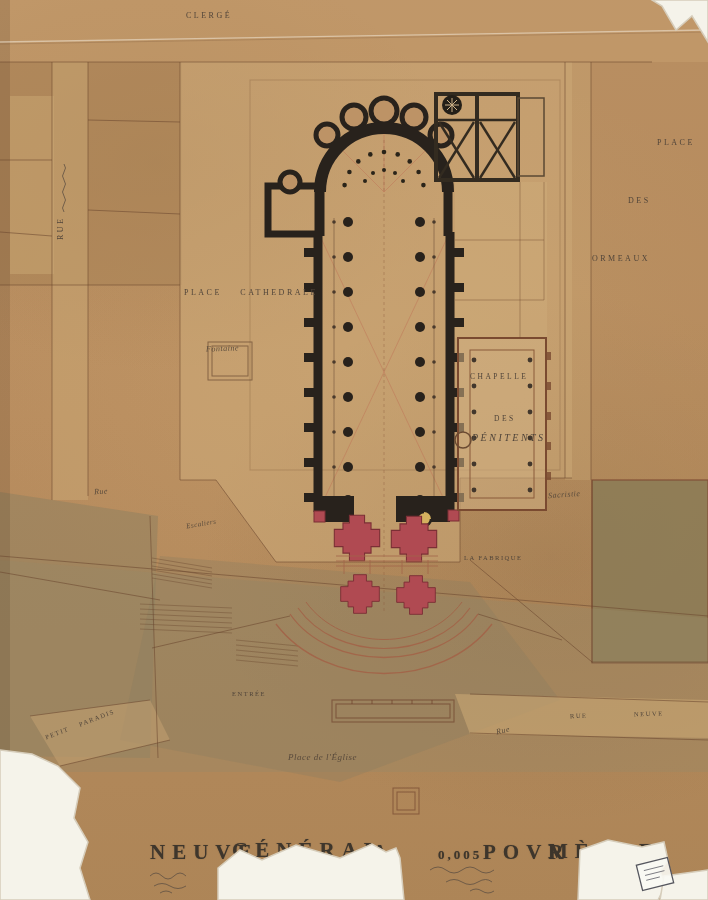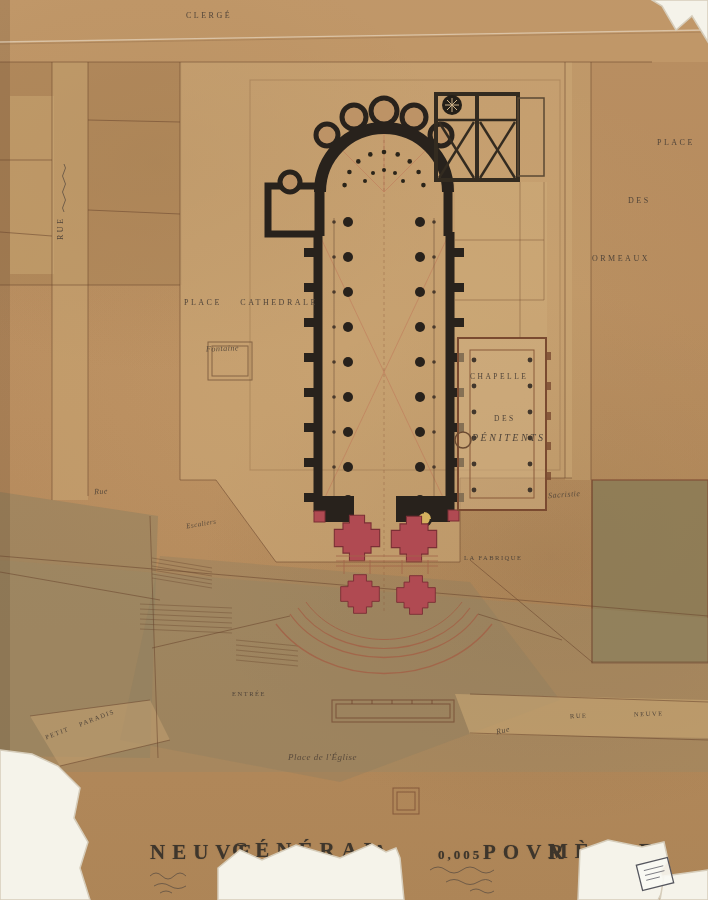--- a/index.html
+++ b/index.html
@@ -322,21 +322,21 @@
         <path d="M0,0 q4,-3 8,0 t8,0 t8,0 t8,0 t8,0 t8,0"></path>
       </g>
     </g>
   </svg>
 
   <div class="lbl" style="left:186px;top:11px;">CLERGÉ</div>
   <div class="lbl" style="left:56px;top:240px;transform:rotate(-90deg);transform-origin:left top;">RUE</div>
   <div class="lbl" style="left:616px;top:138px;margin-left:41px;">PLACE</div>
   <div class="lbl" style="left:628px;top:196px;">DES</div>
   <div class="lbl" style="left:572px;top:254px;margin-left:20px;">ORMEAUX</div>
-  <div class="lbl" style="left:184px;top:288px;word-spacing:14px;margin-top:10px;">PLACE CATHEDRALE</div>
+  <div class="lbl" style="left:184px;top:288px;word-spacing:14px;">PLACE CATHEDRALE</div>
   <div class="lbl cursive" style="left:206px;top:344px;transform:rotate(-2deg);">Fontaine</div>
   <div class="lbl" style="left:470px;top:372px;font-size:7.5px;">CHAPELLE</div>
   <div class="lbl" style="left:494px;top:414px;font-size:7.5px;">DES</div>
   <div class="lbl" style="left:472px;top:432px;font-size:10px;font-style:italic;">PÉNITENTS</div>
   <div class="lbl cursive" style="left:548px;top:490px;transform:rotate(-4deg);">Sacristie</div>
   <div class="lbl tiny" style="left:464px;top:554px;">LA FABRIQUE</div>
   <div class="lbl cursive" style="left:94px;top:487px;transform:rotate(-3deg);">Rue</div>
   <div class="lbl cursive" style="left:186px;top:520px;font-size:7px;transform:rotate(-10deg);">Escaliers</div>
   <div class="lbl tiny" style="left:232px;top:690px;">ENTRÉE</div>
   <div class="lbl tiny" style="left:44px;top:734px;transform:rotate(-21deg);transform-origin:left top;word-spacing:8px;">PETIT PARADIS</div>

